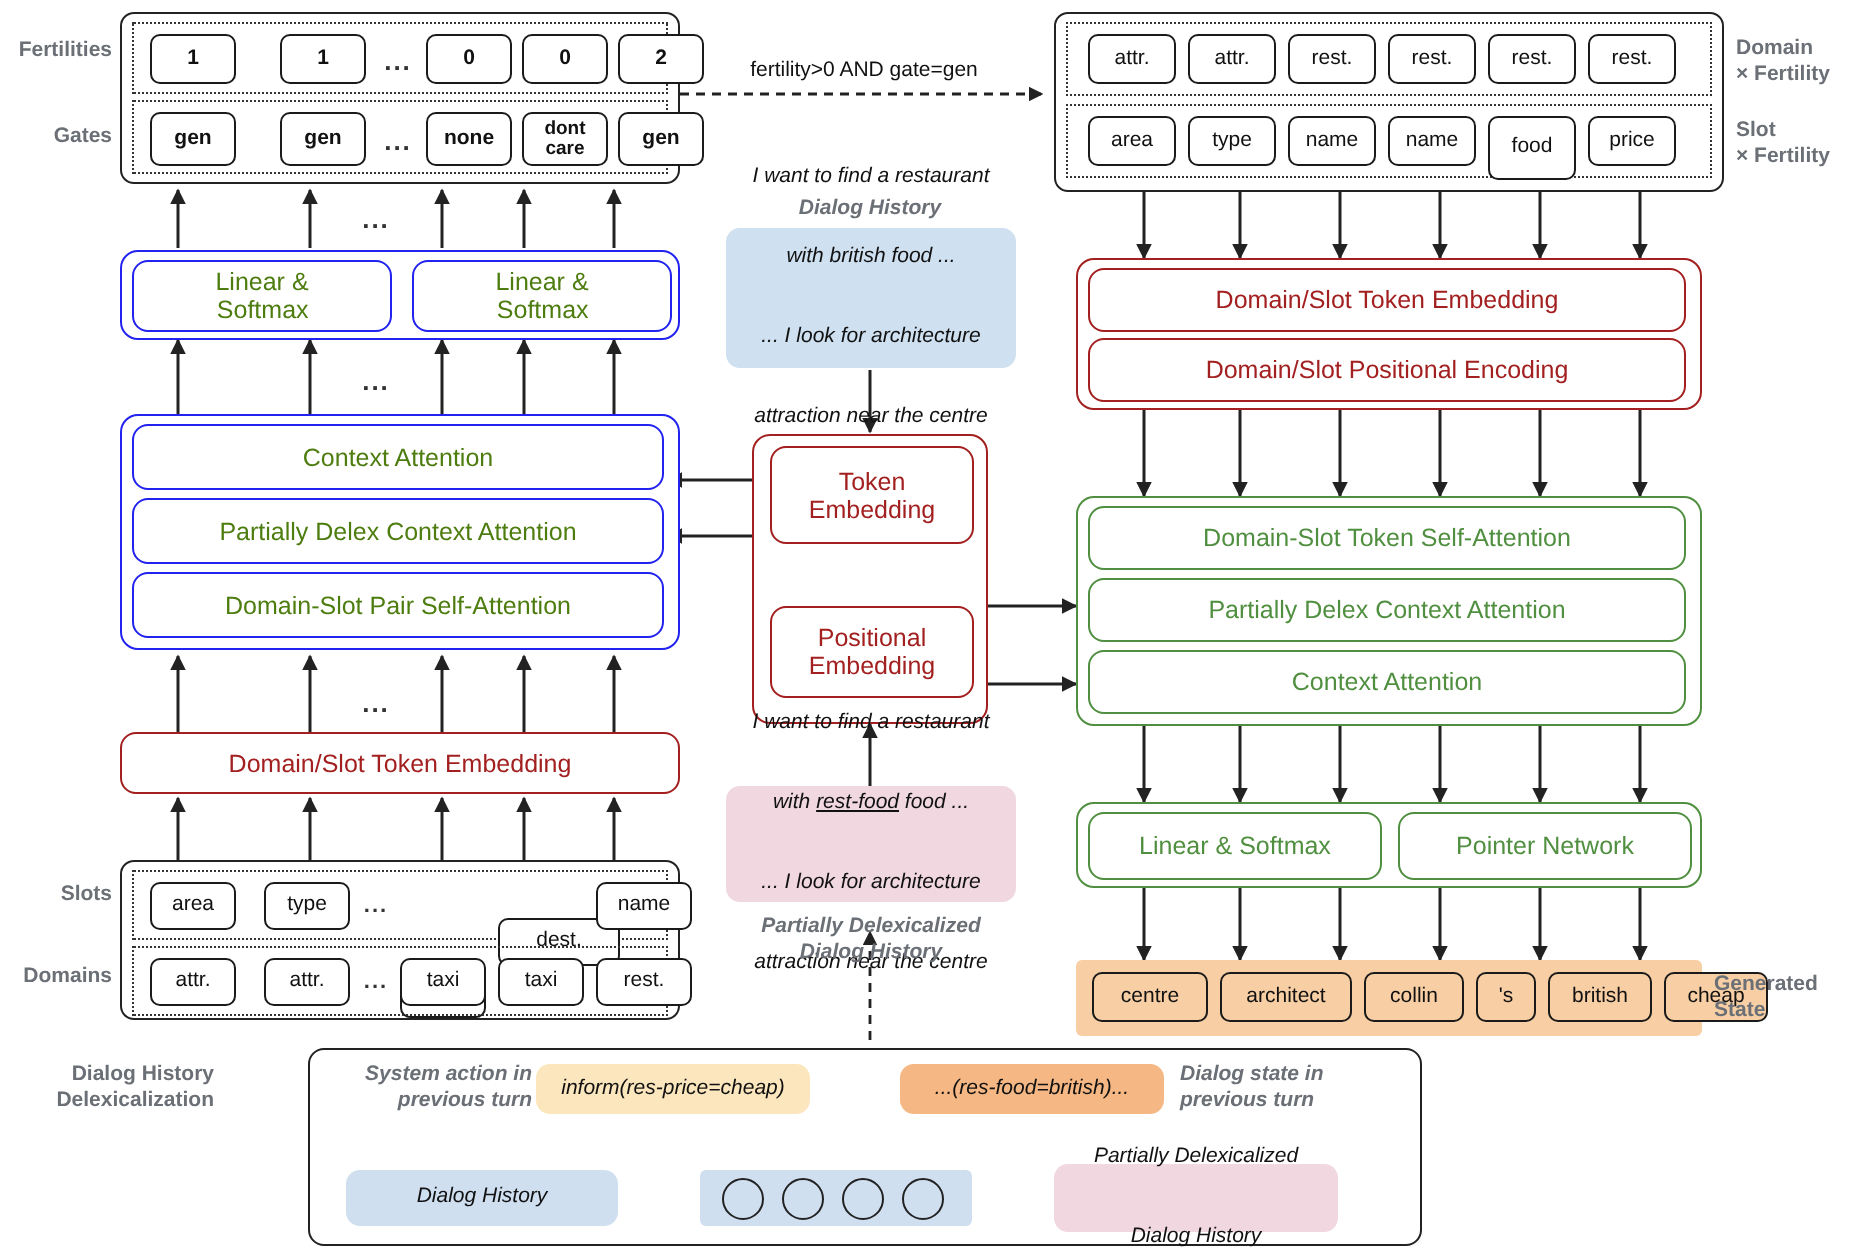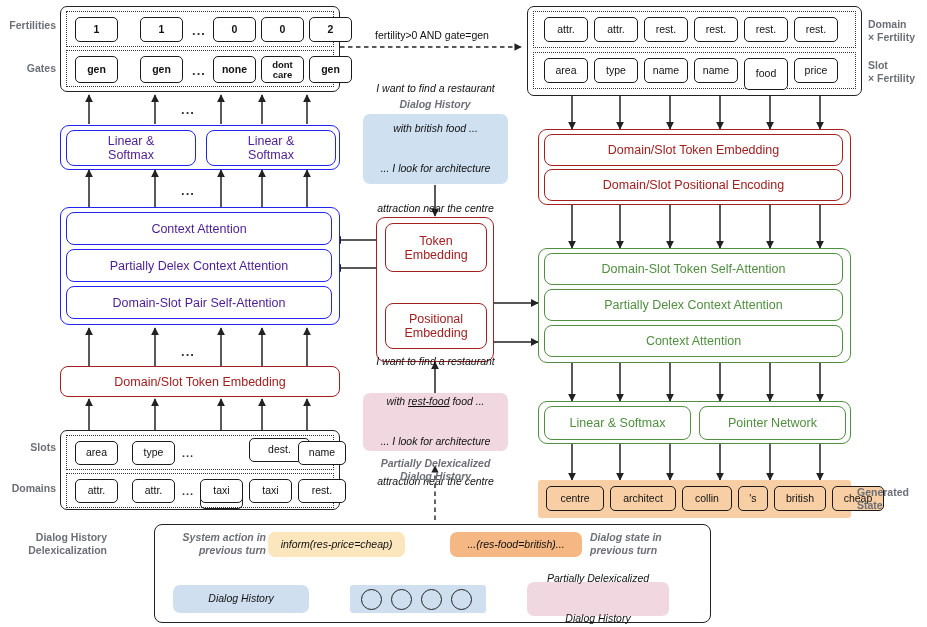--- a/index.html
+++ b/index.html
@@ -17,21 +17,21 @@
 
   .sidelabel{color:#6b6f76;font-size:10.5px;font-weight:bold;line-height:1.25;}
   .sidelabel.r{text-align:right;}
   .sidelabel.l{text-align:left;}
 
   
   .mod{border-radius:8px;display:flex;align-items:center;justify-content:center;
        text-align:center;font-size:12.5px;line-height:1.12;background:#fff;}
   .outer{border-radius:9px;background:#fff;}
 
-  .blue{border:1.6px solid #2323f0;color:#4c1d95;}
+  .blue{border:1.6px solid #2323f0;color:#4d7c0f;text-align:right;}
   .blue-outer{border:1.6px solid #2323f0;}
   .red{border:1.6px solid #a32020;color:#a32020;}
   .red-outer{border:1.6px solid #a32020;}
   .green{border:1.6px solid #4f8f3f;color:#4f8f3f;}
   .green-outer{border:1.6px solid #4f8f3f;}
 
   
   .bubble{border-radius:7px;display:flex;align-items:center;justify-content:center;
           text-align:center;font-style:italic;font-size:10.5px;line-height:1.32;color:#111;
           padding:3px 5px;gap:26px;}
@@ -221,21 +221,21 @@
 
   <div class="abs mod red" style="left:60px;top:366px;width:280px;height:31px;">Domain/Slot Token Embedding</div>
 
   <div class="abs solidgroup" style="left:60px;top:430px;width:280px;height:80px;"></div>
 
   <div class="abs dashgroup" style="left:66px;top:435px;width:268px;height:35px;">
     <div class="abs chip" style="left:8px;top:5px;width:43px;height:24px;font-weight:normal;">area</div>
     <div class="abs chip" style="left:65px;top:5px;width:43px;height:24px;font-weight:normal;">type</div>
     <div class="abs dots" style="left:110px;top:11px;width:22px;font-size:11px;">...</div>
     <div class="abs chip" style="left:133px;top:5px;width:43px;height:24px;font-weight:normal;margin-top:44px;">dept.</div>
-    <div class="abs chip" style="left:182px;top:2px;width:61px;height:24px;font-weight:normal;">dest.</div>
+    <div class="abs chip" style="left:182px;top:23px;width:61px;height:24px;font-weight:normal;">dest.</div>
     <div class="abs chip" style="left:231px;top:5px;width:48px;height:24px;font-weight:normal;">name</div>
   </div>
 
   <div class="abs dashgroup" style="left:66px;top:473px;width:268px;height:35px;">
     <div class="abs chip" style="left:8px;top:5px;width:43px;height:24px;font-weight:normal;">attr.</div>
     <div class="abs chip" style="left:65px;top:5px;width:43px;height:24px;font-weight:normal;">attr.</div>
     <div class="abs dots" style="left:110px;top:11px;width:22px;font-size:11px;">...</div>
     <div class="abs chip" style="left:133px;top:5px;width:43px;height:24px;font-weight:normal;">taxi</div>
     <div class="abs chip" style="left:182px;top:5px;width:43px;height:24px;font-weight:normal;">taxi</div>
     <div class="abs chip" style="left:231px;top:5px;width:48px;height:24px;font-weight:normal;">rest.</div>

